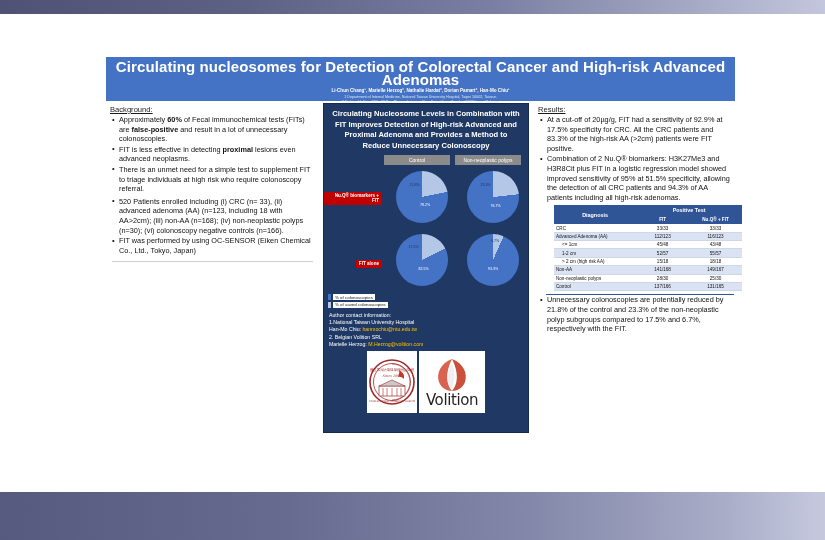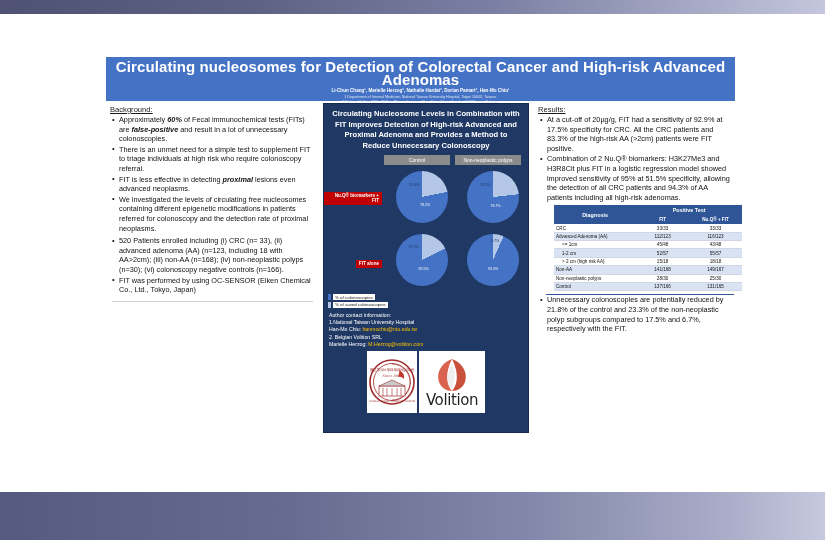--- a/index.html
+++ b/index.html
@@ -27,21 +27,21 @@
   .poster-body{display:flex;height:334px;}
   .col{box-sizing:border-box;}
   .col-left{width:215px;padding:4px 6px 0 4px;}
   .col-mid{width:210px;padding:2px 2px 0 2px;}
   .col-right{width:204px;padding:4px 3px 0 7px;}
 
   .sec-head{font-size:7.6px;color:#1a1a1a;text-decoration:underline;margin:0 0 1px 0;font-weight:normal;}
   ul.bl{list-style:none;margin:0 0 3px 0;padding:0;}
   ul.bl>li{position:relative;padding-left:9px;font-size:7.3px;line-height:9.6px;color:#111;margin-bottom:1px;text-align:left;}
   ul.bl>li:before{content:"\2022";position:absolute;left:2px;top:-0.5px;font-size:7.5px;color:#111;}
-  b{font-weight:bold;font-style:italic;}
+  b{font-weight:bold;}
   .hr{border:0;border-top:1px solid #cfcfcf;margin:6px 2px 0 2px;}
 
   
   .midpanel{background:#1f3864;width:206px;height:330px;position:relative;border:1px solid #152a4d;box-sizing:border-box;}
   .mid-title{color:#ffffff;font-weight:bold;font-size:7.6px;line-height:10.5px;text-align:center;padding:5px 7px 3px 7px;}
 
   .grid-head{display:flex;margin:1px 0 0 60px;gap:5px;}
   .grid-head div{background:#8b8b8b;color:#ffffff;font-size:5px;text-align:center;padding:2px 0;width:66px;}
 
   .pierow{display:flex;align-items:center;height:62px;margin-top:1px;}
@@ -92,23 +92,22 @@
     <div class="affil">1 Department of Internal Medicine, National Taiwan University Hospital, Taipei 10002, Taiwan.</div>
     <div class="affil">2 Belgian Volition SRL, 22 Rue Phocas Lejeune, Parc Scientifique Crealys, 5032 Isnes, Belgium</div>
   </div>
 
   <div class="poster-body">
 
     <div class="col col-left">
       <div class="sec-head">Background:</div>
       <ul class="bl">
         <li>Approximately <b>60%</b> of Fecal immunochemical tests (FITs) are <b>false-positive</b> and result in a lot of unnecessary colonoscopies.</li>
+        <li>FIT is less effective in detecting <b>proximal</b> lesions even advanced neoplasms.</li>
         <li>There is an unmet need for a simple test to supplement FIT to triage individuals at high risk who require colonoscopy referral.</li>
-        <li>FIT is less effective in detecting <b>proximal</b> lesions even advanced neoplasms.</li>
-        <li>We investigated the levels of circulating free nucleosomes containing different epigenetic modifications in patients referred for colonoscopy and the detection rate of proximal neoplasms.</li>
       </ul>
 
       <ul class="bl">
         <li>520 Patients enrolled including (i) CRC (n= 33), (ii) advanced adenoma (AA) (n=123, including 18 with AA&gt;2cm); (iii) non-AA (n=168); (iv) non-neoplastic polyps (n=30); (vi) colonoscopy negative controls (n=166).</li>
         <li>FIT was performed by using OC-SENSOR (Eiken Chemical Co., Ltd., Tokyo, Japan)</li>
       </ul>
       <hr class="hr">
     </div>
 
     <div class="col col-mid">

